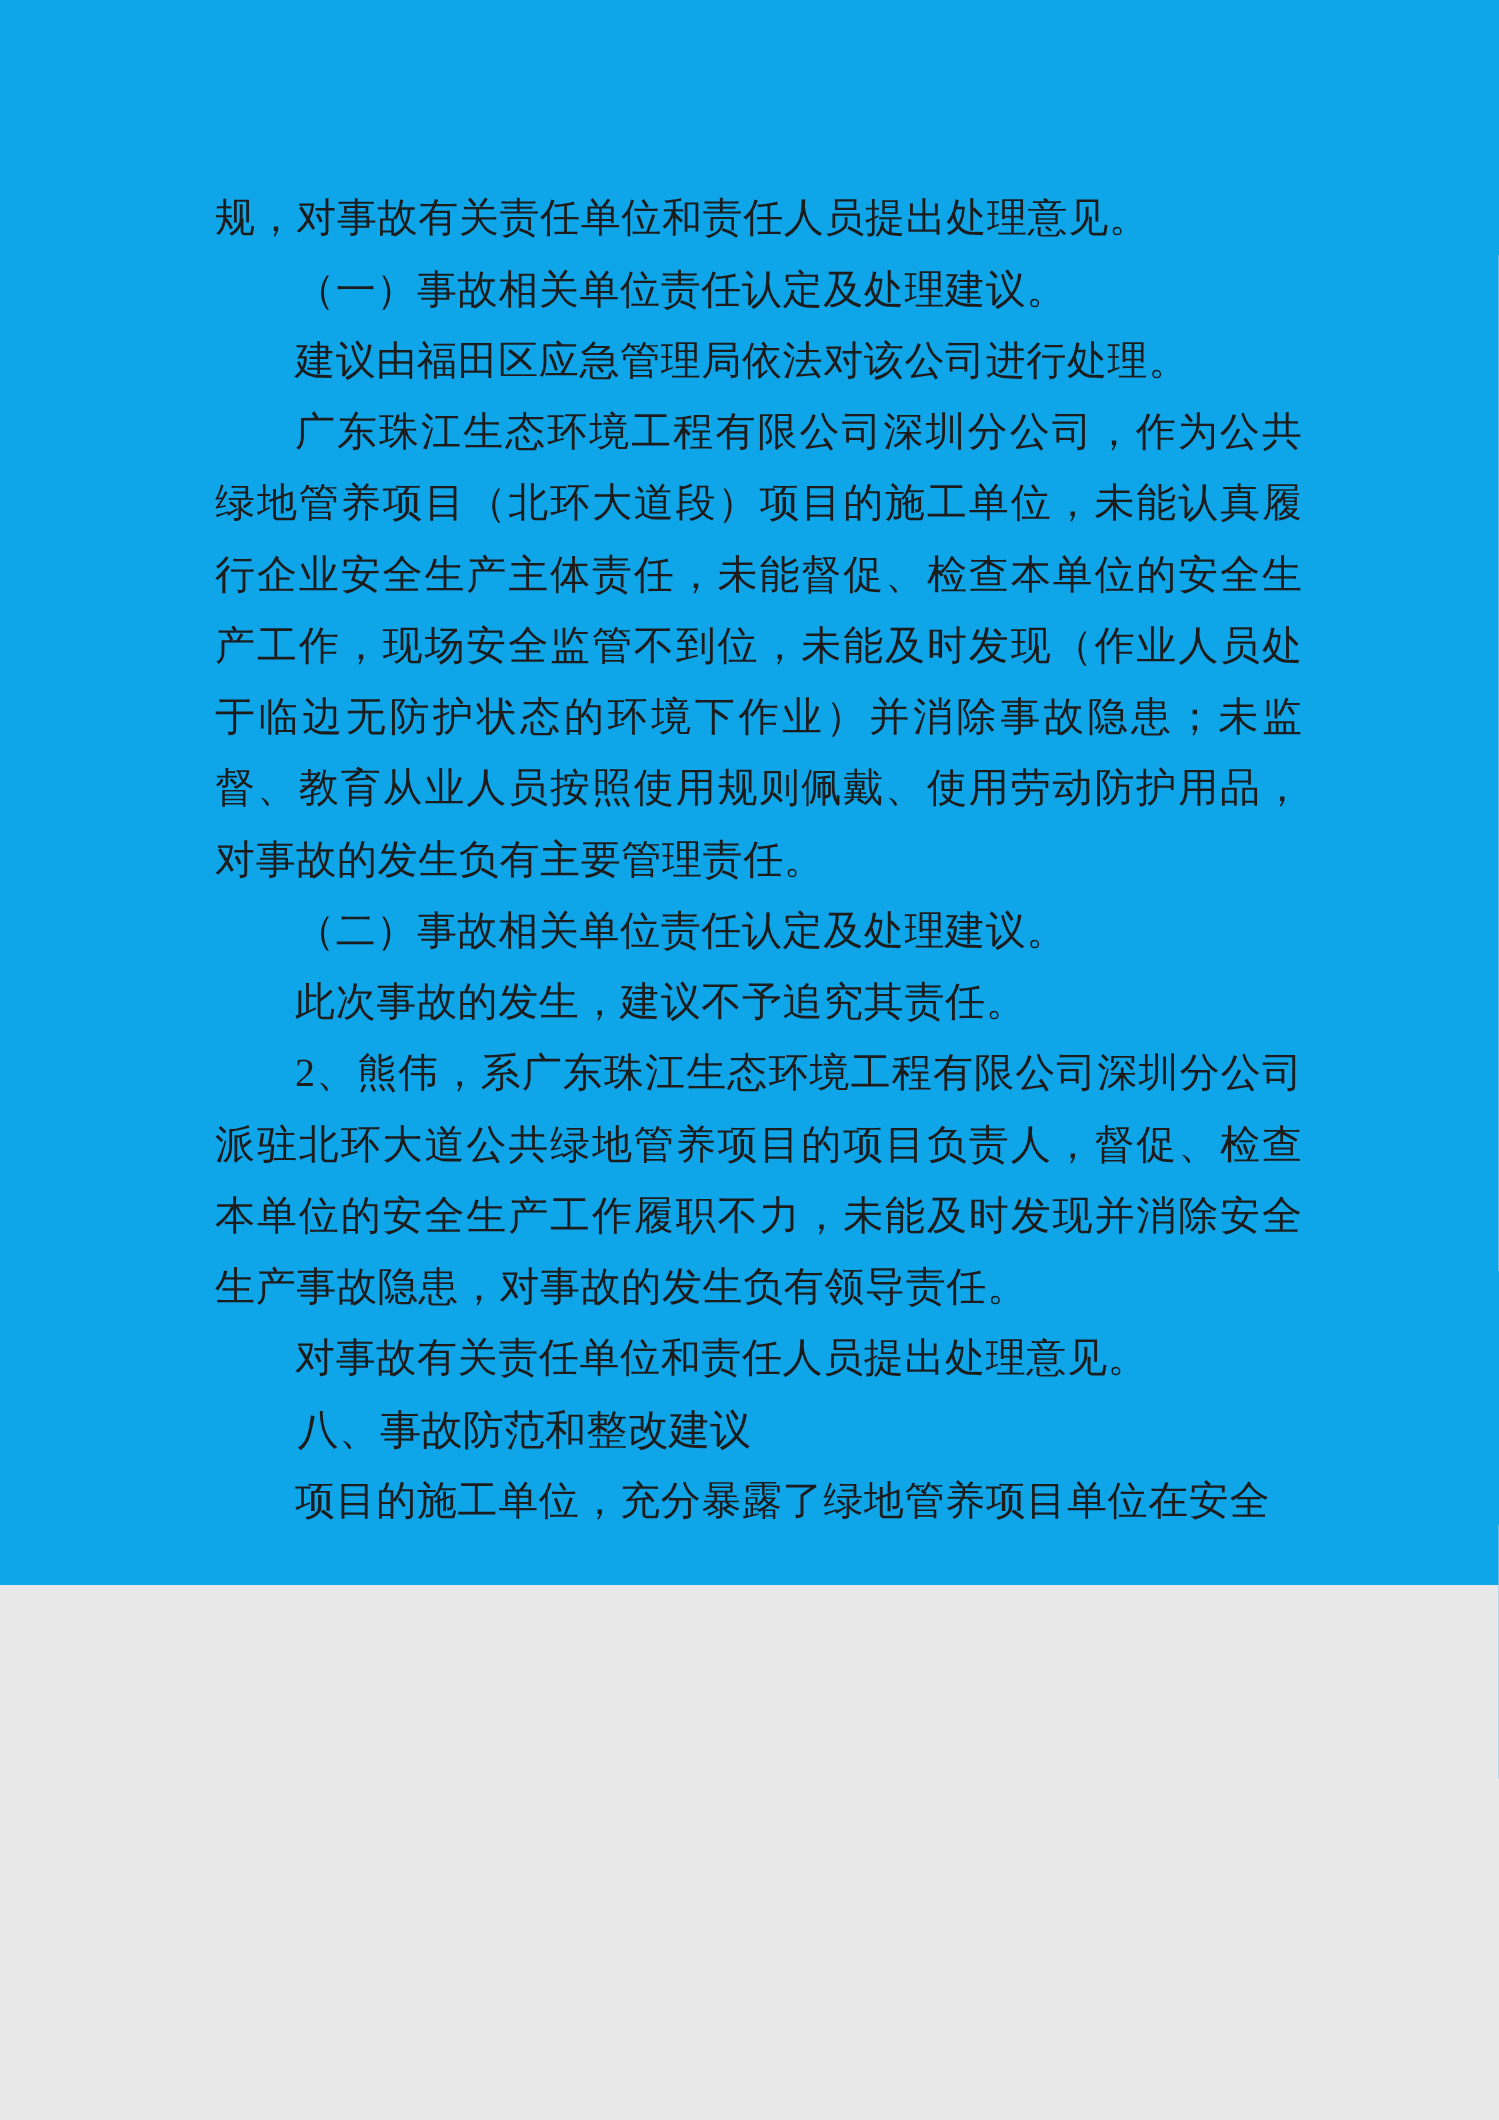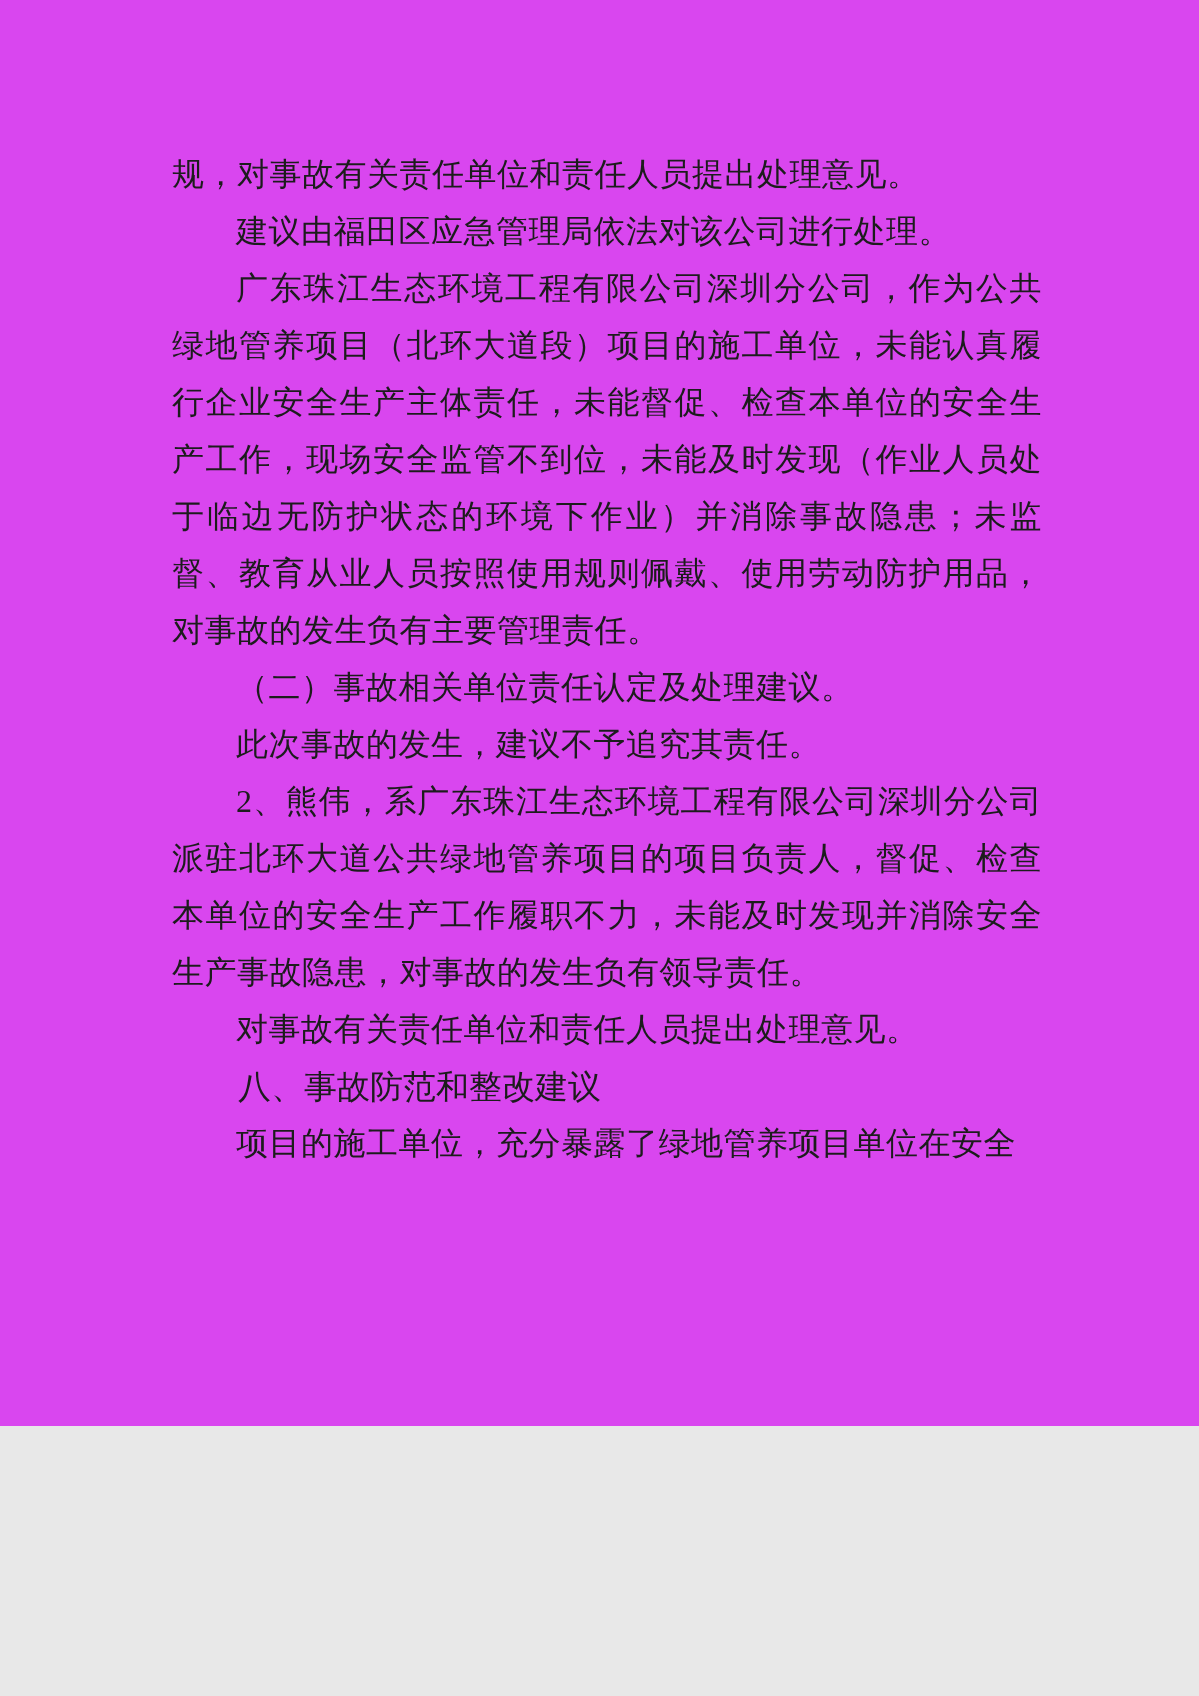--- a/index.html
+++ b/index.html
@@ -3,22 +3,22 @@
 <meta charset="utf-8">
 <style>
   html, body {
     margin: 0;
     padding: 0;
     background: #e8e8e8;
   }
   .page {
     position: relative;
     width: 1199px;
-    height: 1426px;
-    background: #d946ef;
+    height: 1268px;
+    background: #0ea5e9;
     margin: 0 auto;
     overflow: hidden;
     font-family: "Liberation Serif", "DejaVu Serif", serif;
     color: #1c1c1c;
   }
   .text-block {
     position: absolute;
     left: 172px;
     top: 146px;
     width: 870px;
@@ -52,20 +52,21 @@
     line-height: 30px;
     color: #1f1f1f;
   }
 </style>
 </head>
 <body>
 
 <div class="page">
   <div class="text-block">
     <p class="no-indent">规，对事故有关责任单位和责任人员提出处理意见。</p>
+    <p>（一）事故相关单位责任认定及处理建议。</p>
     <p>建议由福田区应急管理局依法对该公司进行处理。</p>
     <p>广东珠江生态环境工程有限公司深圳分公司，作为公共绿地管养项目（北环大道段）项目的施工单位，未能认真履行企业安全生产主体责任，未能督促、检查本单位的安全生产工作，现场安全监管不到位，未能及时发现（作业人员处于临边无防护状态的环境下作业）并消除事故隐患；未监督、教育从业人员按照使用规则佩戴、使用劳动防护用品，对事故的发生负有主要管理责任。</p>
     <p>（二）事故相关单位责任认定及处理建议。</p>
     <p>此次事故的发生，建议不予追究其责任。</p>
     <p>2、熊伟，系广东珠江生态环境工程有限公司深圳分公司派驻北环大道公共绿地管养项目的项目负责人，督促、检查本单位的安全生产工作履职不力，未能及时发现并消除安全生产事故隐患，对事故的发生负有领导责任。</p>
     <p>对事故有关责任单位和责任人员提出处理意见。</p>
     <p class="heading">八、事故防范和整改建议</p>
     <p>项目的施工单位，充分暴露了绿地管养项目单位在安全</p>
   </div>
 

